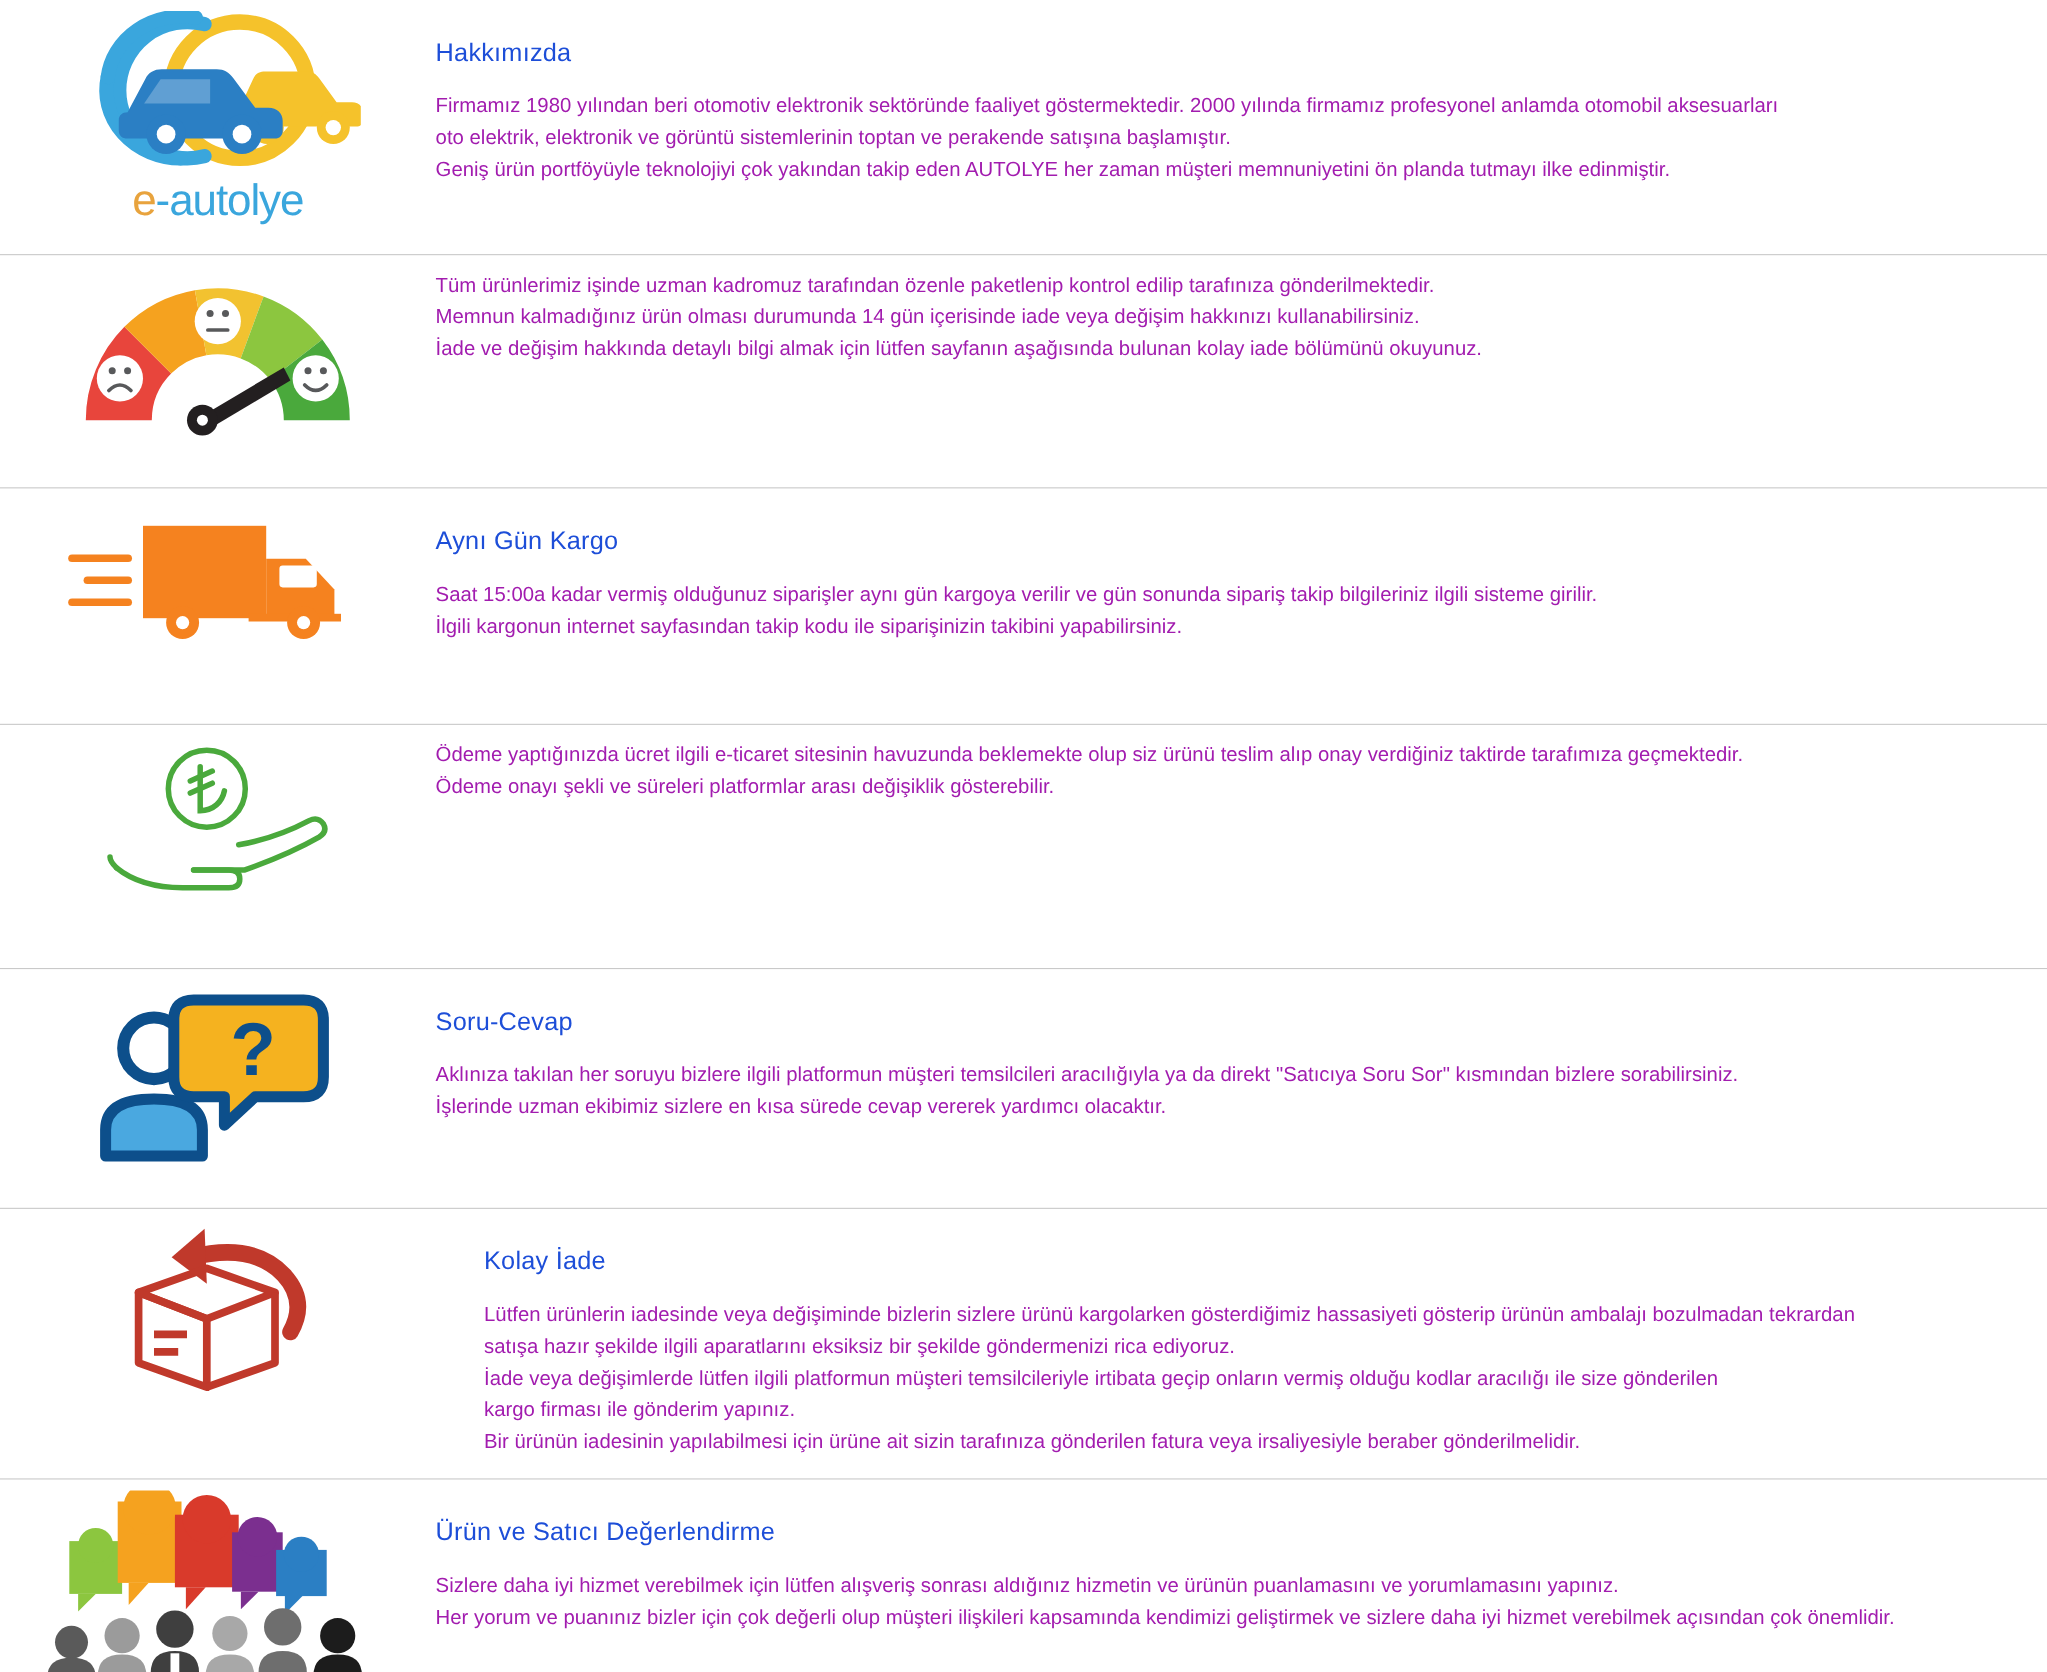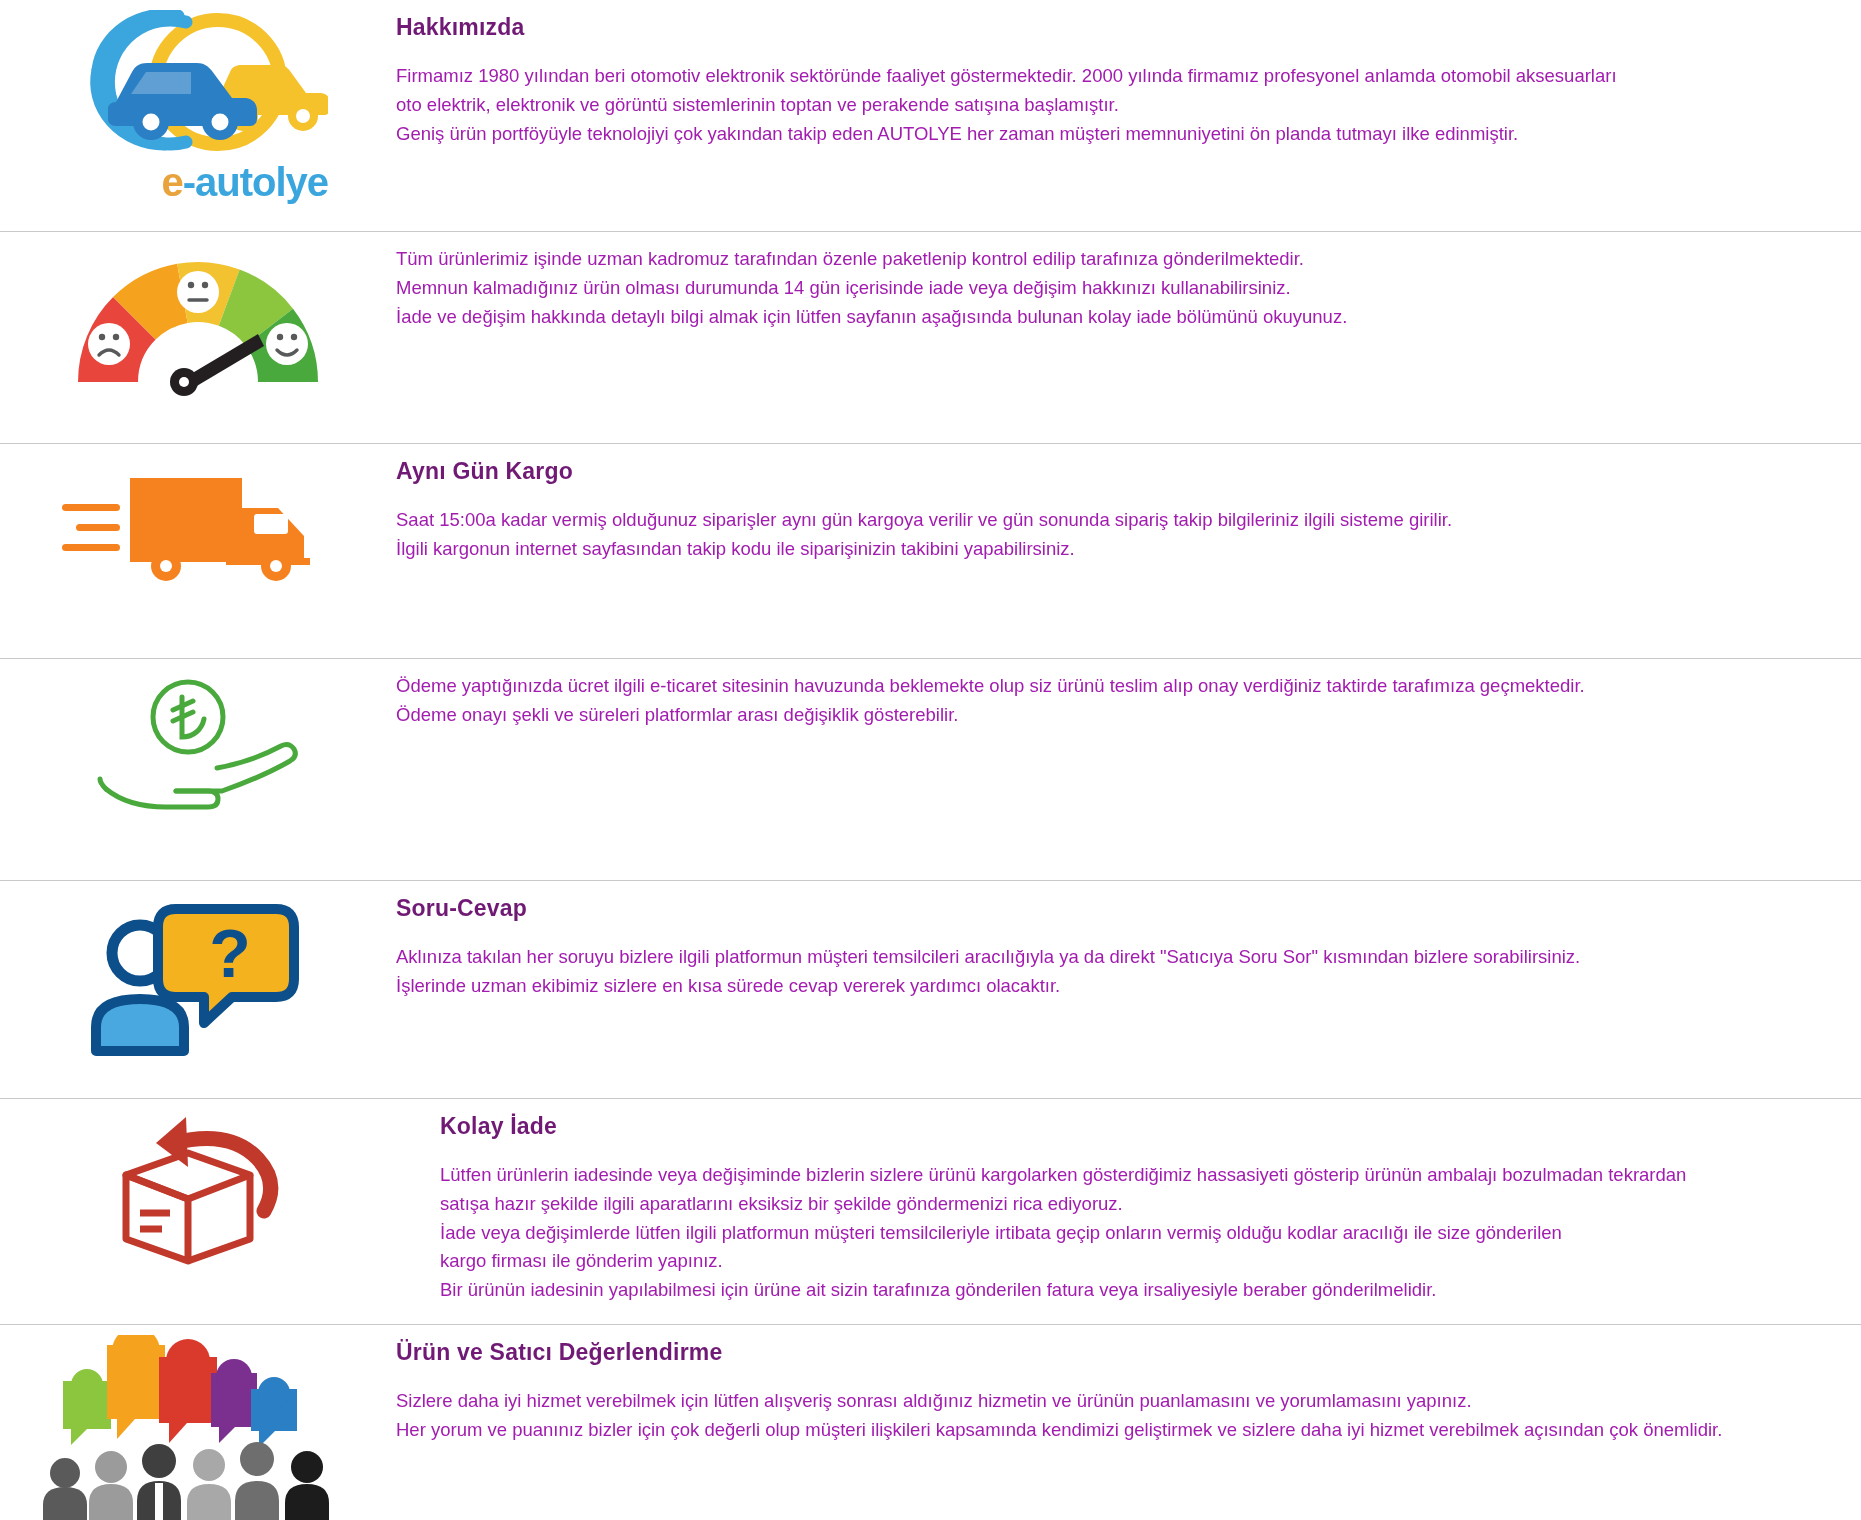--- a/index.html
+++ b/index.html
@@ -32,23 +32,23 @@
     align-items: center;
     justify-content: center;
     padding: 10px 0;
   }
   .text-col {
     flex: 1 1 auto;
     padding: 14px 30px 18px 0;
   }
   .sec-title {
     font-size: 23px;
-    font-weight: 700;
-    color: #701a75;
-    margin: 0 0 22px 0;
+    font-weight: 400;
+    color: #1d4ed8;
+    margin: 20px 0 22px 0;
     letter-spacing: 0.2px;
   }
   .sec-body p {
     margin: 0 0 2px 0;
     font-size: 18.5px;
     line-height: 1.45;
     color: #a21caf;
   }
   
   .s-about   { min-height: 232px; }
@@ -56,22 +56,22 @@
   .s-cargo   { min-height: 215px; }
   .s-pay     { min-height: 222px; }
   .s-qa      { min-height: 218px; }
   .s-return  { min-height: 215px; gap: 44px; }
   .s-review  { min-height: 200px; }
 
   
   .logo-wrap { width: 260px; height: 205px; position: relative; }
   .logo-text {
     position: absolute; left: 0; bottom: 10px; width: 100%;
-    text-align: right;
-    font-size: 40px; font-weight: 700; letter-spacing: -1px;
+    text-align: center;
+    font-size: 40px; font-weight: 400; letter-spacing: -1px;
   }
   .logo-e { color: #e8a33d; }
   .logo-dash { color: #3aa6dd; }
   .logo-name { color: #3aa6dd; }
 
   
   .gauge-wrap { width: 260px; height: 170px; position: relative; }
 
   
   .truck-wrap { width: 280px; height: 140px; position: relative; }

